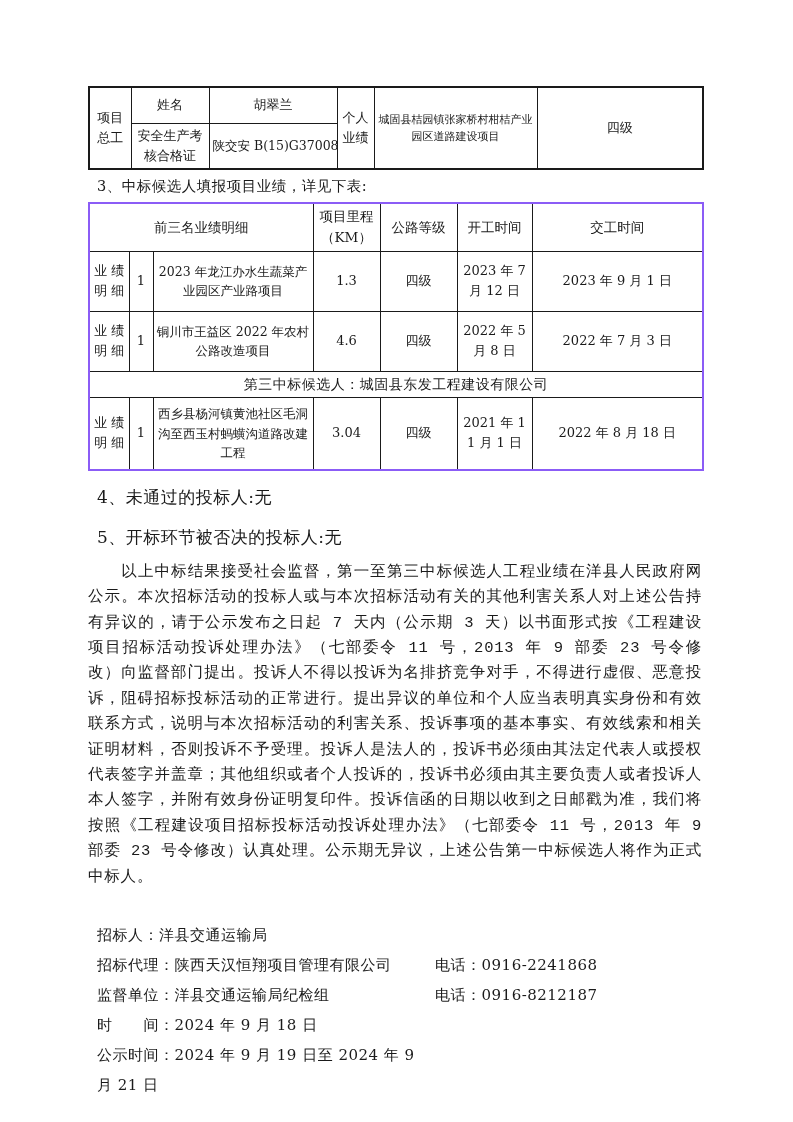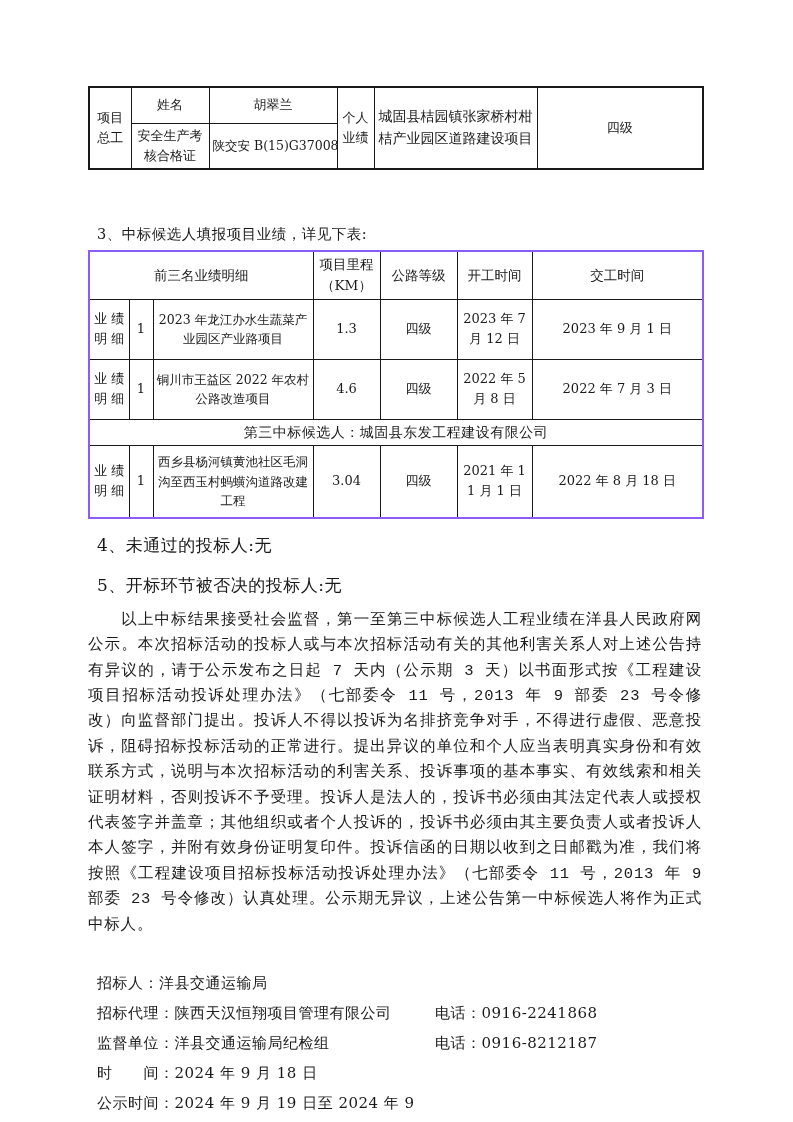--- a/index.html
+++ b/index.html
@@ -27,33 +27,32 @@
     border: 1px solid #1a1a1a;
     text-align: center;
     vertical-align: middle;
     font-size: 13px;
     line-height: 1.55;
     padding: 2px 3px;
     white-space: pre-line;
     word-break: break-all;
   }
   .t1 td.cert-no { font-size: 12.5px; white-space: nowrap; margin-left: 16px; }
-  .t1 td.proj { font-size: 14px; }
+  .t1 td.proj { font-size: 11px; }
   .t2 .banner td {
     font-size: 14px;
     height: 26px;
     letter-spacing: 0.5px;
   }
   .t2 .hdr td { font-size: 13.5px; }
   .t2 td.proj { font-size: 12.5px; }
   .sec-heading {
     font-size: 14.5px;
     padding: 7px 0 6px 9px;
     letter-spacing: 0.5px;
-    margin-top: 48px;
   }
   .sec-item {
     font-size: 17px;
     padding: 15px 0 2px 9px;
     letter-spacing: 0.5px;
   }
   .body-para {
     margin-top: 9px;
     font-size: 15.5px;
     line-height: 25.4px;

